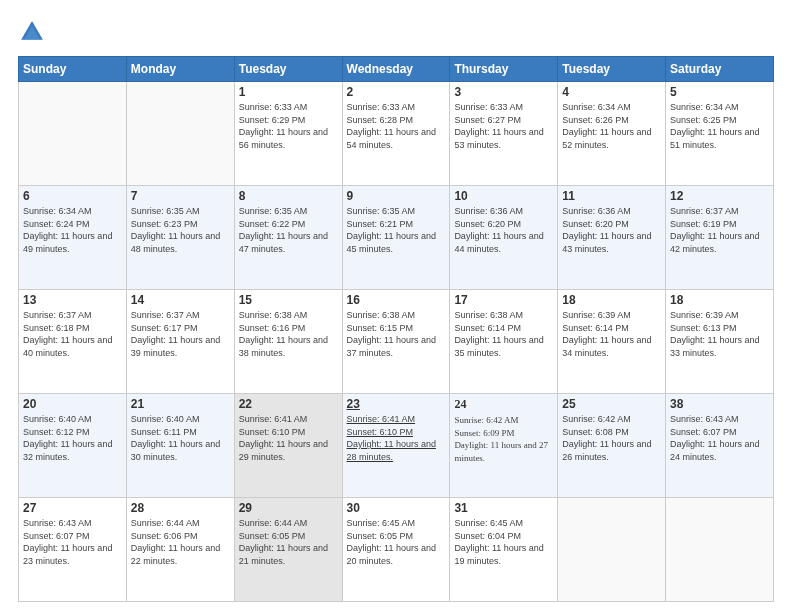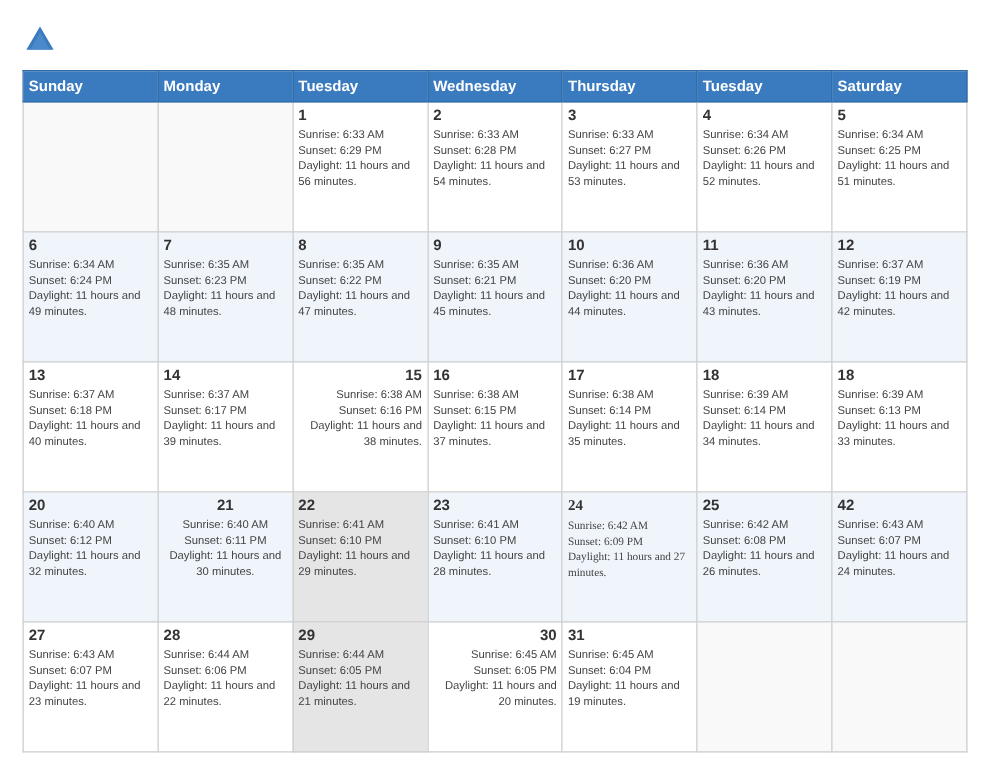--- a/index.html
+++ b/index.html
@@ -215,21 +215,21 @@
             <div class="day-info" style="white-space: pre-line;">Sunrise: 6:37 AM
 Sunset: 6:18 PM
 Daylight: 11 hours and 40 minutes.</div>
           </td>
           <td style="background: rgb(255, 255, 255);">
             <span class="day-num">14</span>
             <div class="day-info" style="white-space: pre-line;">Sunrise: 6:37 AM
 Sunset: 6:17 PM
 Daylight: 11 hours and 39 minutes.</div>
           </td>
-          <td style="background: rgb(255, 255, 255); text-align: right;">
+          <td style="background: rgb(255, 255, 255);">
             <span class="day-num">15</span>
             <div class="day-info" style="white-space: pre-line;">Sunrise: 6:38 AM
 Sunset: 6:16 PM
 Daylight: 11 hours and 38 minutes.</div>
           </td>
           <td style="background: rgb(255, 255, 255);">
             <span class="day-num">16</span>
             <div class="day-info" style="white-space: pre-line;">Sunrise: 6:38 AM
 Sunset: 6:15 PM
 Daylight: 11 hours and 37 minutes.</div>
@@ -253,52 +253,52 @@
 Daylight: 11 hours and 33 minutes.</div>
           </td>
         </tr>
         <tr>
           <td style="background: rgb(240, 245, 251);">
             <span class="day-num">20</span>
             <div class="day-info" style="white-space: pre-line;">Sunrise: 6:40 AM
 Sunset: 6:12 PM
 Daylight: 11 hours and 32 minutes.</div>
           </td>
-          <td style="background: rgb(240, 245, 251); text-align: center;">
+          <td style="background: rgb(240, 245, 251);">
             <span class="day-num">21</span>
             <div class="day-info" style="white-space: pre-line;">Sunrise: 6:40 AM
 Sunset: 6:11 PM
 Daylight: 11 hours and 30 minutes.</div>
           </td>
           <td style="background: #e5e5e5;">
             <span class="day-num">22</span>
             <div class="day-info" style="white-space: pre-line;">Sunrise: 6:41 AM
 Sunset: 6:10 PM
 Daylight: 11 hours and 29 minutes.</div>
           </td>
-          <td style="background: rgb(240, 245, 251);">
+          <td style="background: rgb(240, 245, 251); text-decoration: underline;">
             <span class="day-num">23</span>
             <div class="day-info" style="white-space: pre-line;">Sunrise: 6:41 AM
 Sunset: 6:10 PM
 Daylight: 11 hours and 28 minutes.</div>
           </td>
           <td style="background: rgb(240, 245, 251); font-family: Liberation Serif, serif;">
             <span class="day-num">24</span>
             <div class="day-info" style="white-space: pre-line;">Sunrise: 6:42 AM
 Sunset: 6:09 PM
 Daylight: 11 hours and 27 minutes.</div>
           </td>
           <td style="background: rgb(240, 245, 251);">
             <span class="day-num">25</span>
             <div class="day-info" style="white-space: pre-line;">Sunrise: 6:42 AM
 Sunset: 6:08 PM
 Daylight: 11 hours and 26 minutes.</div>
           </td>
           <td style="background: rgb(240, 245, 251);">
-            <span class="day-num">42</span>
+            <span class="day-num">38</span>
             <div class="day-info" style="white-space: pre-line;">Sunrise: 6:43 AM
 Sunset: 6:07 PM
 Daylight: 11 hours and 24 minutes.</div>
           </td>
         </tr>
         <tr>
           <td style="background: rgb(255, 255, 255);">
             <span class="day-num">27</span>
             <div class="day-info" style="white-space: pre-line;">Sunrise: 6:43 AM
 Sunset: 6:07 PM
@@ -309,21 +309,21 @@
             <div class="day-info" style="white-space: pre-line;">Sunrise: 6:44 AM
 Sunset: 6:06 PM
 Daylight: 11 hours and 22 minutes.</div>
           </td>
           <td style="background: #e5e5e5;">
             <span class="day-num">29</span>
             <div class="day-info" style="white-space: pre-line;">Sunrise: 6:44 AM
 Sunset: 6:05 PM
 Daylight: 11 hours and 21 minutes.</div>
           </td>
-          <td style="background: rgb(255, 255, 255); text-align: right;">
+          <td style="background: rgb(255, 255, 255);">
             <span class="day-num">30</span>
             <div class="day-info" style="white-space: pre-line;">Sunrise: 6:45 AM
 Sunset: 6:05 PM
 Daylight: 11 hours and 20 minutes.</div>
           </td>
           <td style="background: rgb(255, 255, 255);">
             <span class="day-num">31</span>
             <div class="day-info" style="white-space: pre-line;">Sunrise: 6:45 AM
 Sunset: 6:04 PM
 Daylight: 11 hours and 19 minutes.</div>

